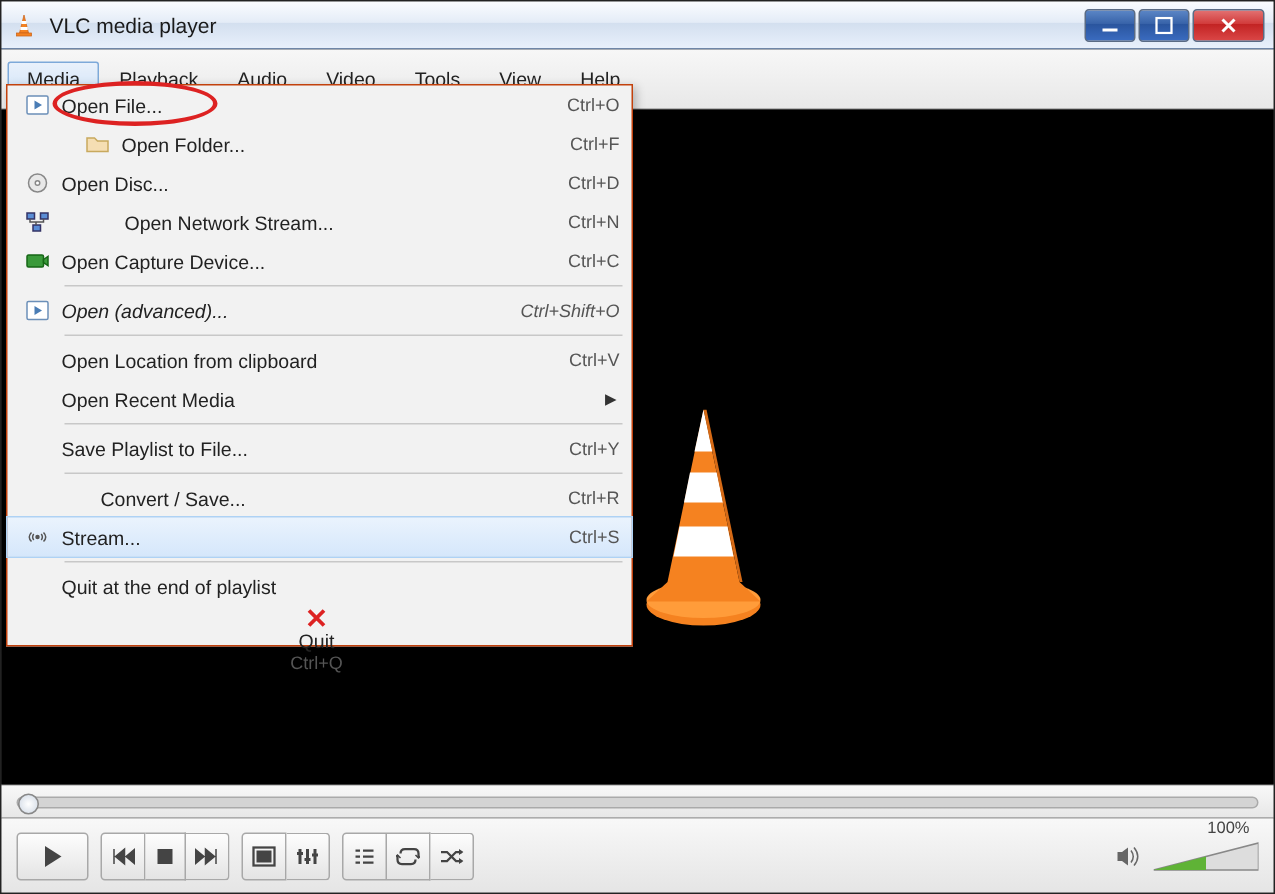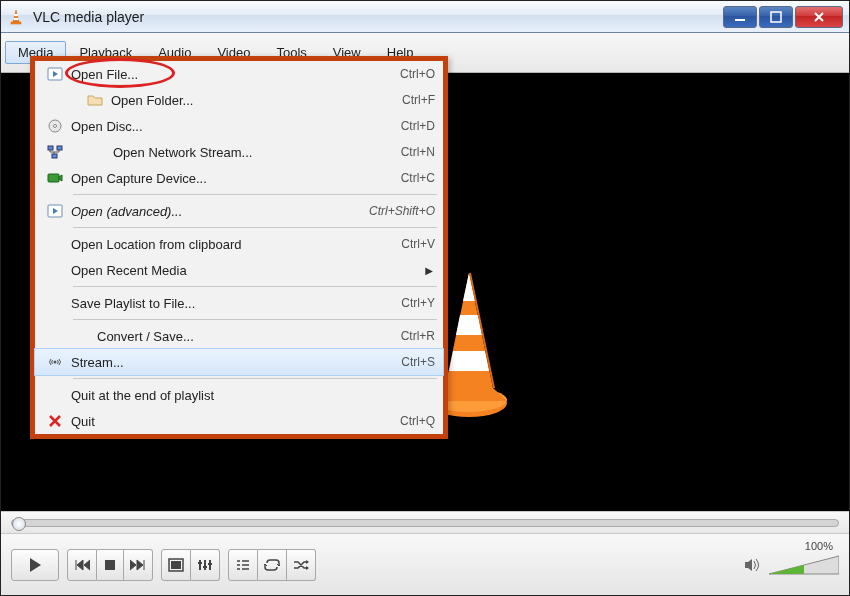--- a/index.html
+++ b/index.html
@@ -9,34 +9,34 @@
 .titlebar-icon { width: 18px; height: 18px; margin-right: 8px; display: flex; align-items: center; justify-content: center; }
 .titlebar-title { font-size: 14px; color: #1a1a1a; flex: 1; }
 .win-buttons { display: flex; gap: 2px; }
 .win-btn { width: 34px; height: 22px; border: 1px solid #5a6b84; border-radius: 3px; display: flex; align-items: center; justify-content: center; font-size: 11px; color: #fff; }
 .win-min, .win-max { background: linear-gradient(#5b86c6, #3762a8 45%, #2a559e 46%, #3a6bbf); }
 .win-close { background: linear-gradient(#e27171, #d13a3a 45%, #c22323 46%, #da4646); width: 48px; }
 .menubar { height: 40px; background: linear-gradient(#f7f7f7, #e8e8e8); display: flex; align-items: center; padding: 0 4px; border-bottom: 1px solid #b4b4b4; font-size: 13px; }
 .menu-item { padding: 3px 12px; cursor: pointer; border: 1px solid transparent; border-radius: 2px; color: #222; }
 .menu-item.active { background: linear-gradient(#e9f1fb, #d2e4f8); border: 1px solid #7da9d9; }
 .content { flex: 1; background: #000; position: relative; display: flex; align-items: center; justify-content: center; }
-.dropdown { position: absolute; top: 56px; left: 30px; width: 418px; background: #f2f2f2; border: 5px solid #c2410c; box-shadow: 2px 2px 6px rgba(0,0,0,.25); z-index: 100; font-size: 13px; }
+.dropdown { position: absolute; top: 56px; left: 4px; width: 418px; background: #f2f2f2; border: 1px solid #c2410c; box-shadow: 2px 2px 6px rgba(0,0,0,.25); z-index: 100; font-size: 13px; }
 .dd-row { display: flex; align-items: center; height: 26px; padding: 0 8px 0 4px; cursor: pointer; position: relative; }
 .dd-row:hover, .dd-row.hover { background: linear-gradient(#eaf3fd, #d5e7fb); outline: 1px solid #aed2f5; }
 .dd-icon { width: 32px; display: flex; align-items: center; justify-content: center; }
 .dd-label { flex: 1; color: #222; }
 .dd-shortcut { color: #555; font-size: 12px; }
 .dd-sep { height: 1px; background: #c8c8c8; margin: 3px 6px 3px 38px; }
 .dd-arrow { position: absolute; right: 10px; font-size: 10px; color: #333; }
 .circle-annot { position: absolute; border: 3px solid #d22; border-radius: 50%; width: 110px; height: 30px; pointer-events: none; }
 .cone { position: absolute; left: 428px; top: 200px; width: 80px; height: 150px; }
 .seekbar { height: 22px; background: linear-gradient(#f8f8f8, #e7e7e7); display: flex; align-items: center; padding: 0 10px; border-top: 1px solid #c8c8c8; }
 .seek-track { flex: 1; height: 8px; background: #d4d4d4; border: 1px solid #aaa; border-radius: 4px; position: relative; }
 .seek-thumb { position: absolute; left: 0; top: -3px; width: 14px; height: 14px; background: radial-gradient(#fff, #cfd8e4); border: 1px solid #888; border-radius: 50%; }
-.controls { height: 62px; background: linear-gradient(#f8f8f8, #e5e5e5); display: flex; align-items: center; padding: 0 10px; gap: 8px; border-top: 1px solid #c8c8c8; }
+.controls { height: 50px; background: linear-gradient(#f8f8f8, #e5e5e5); display: flex; align-items: center; padding: 0 10px; gap: 8px; border-top: 1px solid #c8c8c8; }
 .ctrl-btn { height: 32px; border: 1px solid #a8a8a8; border-radius: 3px; background: linear-gradient(#fdfdfd, #e4e4e4); display: flex; align-items: center; justify-content: center; cursor: pointer; padding: 0 6px; }
 .ctrl-group { display: flex; }
 .ctrl-group .ctrl-btn:not(:first-child) { border-left: none; border-top-left-radius: 0; border-bottom-left-radius: 0; }
 .ctrl-group .ctrl-btn:not(:last-child) { border-top-right-radius: 0; border-bottom-right-radius: 0; }
 .play-btn { width: 48px; }
 .spacer { flex: 1; }
 .vol-section { display: flex; align-items: center; gap: 8px; }
 .vol-label { font-size: 11px; color: #444; }
 .vol-tri { width: 70px; height: 22px; position: relative; }
 svg { display: block; }
@@ -284,21 +284,21 @@
         </svg>
       </div>
       <div class="dd-label">Stream...</div>
       <div class="dd-shortcut">Ctrl+S</div>
     </div>
     <div class="dd-sep"></div>
     <div class="dd-row" style="position: relative;">
       <div class="dd-icon"></div>
       <div class="dd-label">Quit at the end of playlist</div>
     </div>
-    <div class="dd-row" style="position: relative;">
+    <div class="dd-row" style="position: relative; flex-direction: column;">
       <div class="dd-icon">
         <svg width="16" height="16">
           <path d="M3 3 L13 13 M13 3 L3 13" stroke="#d22" stroke-width="2.5"></path>
         </svg>
       </div>
       <div class="dd-label">Quit</div>
       <div class="dd-shortcut">Ctrl+Q</div>
     </div>
   </div>
 

